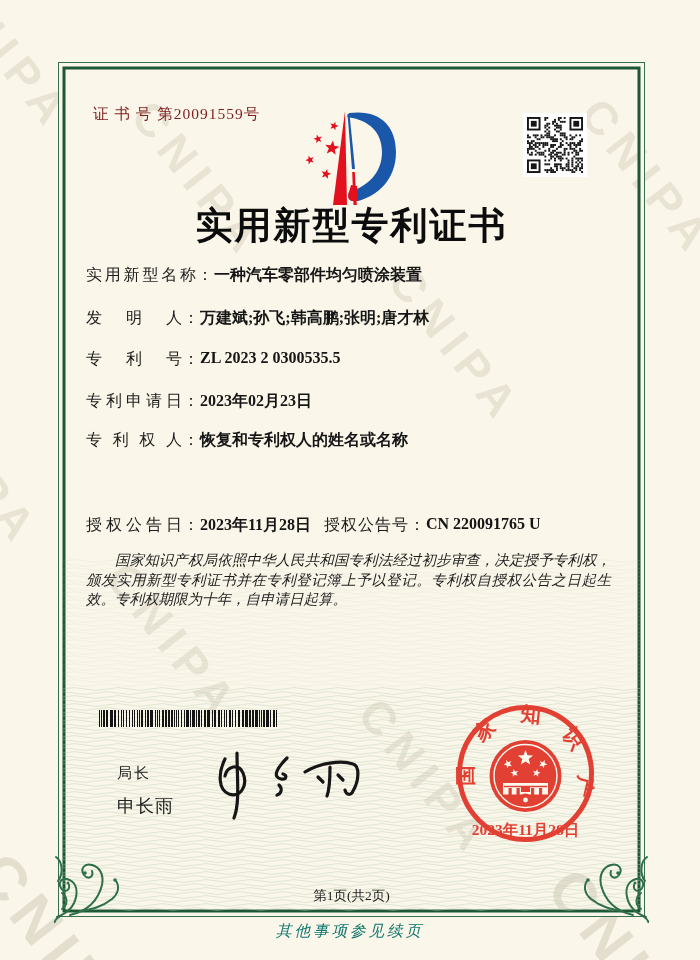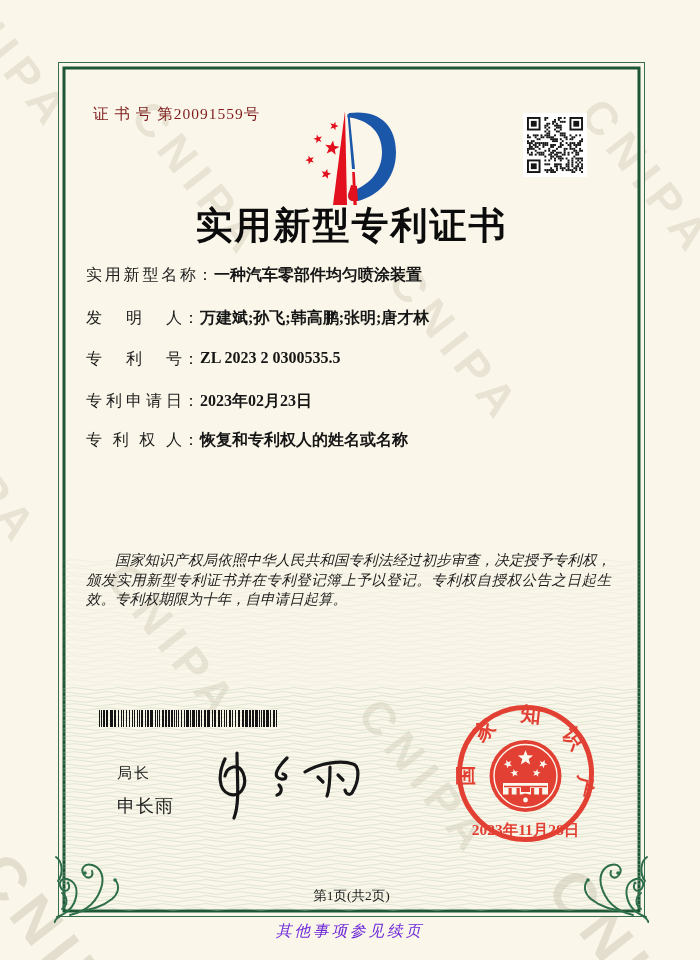--- a/index.html
+++ b/index.html
@@ -39,21 +39,21 @@
   .issuer-name{position:absolute;left:58px;top:731px;font-family:"Liberation Sans",sans-serif;
                font-size:18px;letter-spacing:1px;color:#222;}
   .sig{position:absolute;left:140px;top:670px;width:172px;height:102px;}
   .sealbox{position:absolute;left:388px;top:632px;width:157px;height:157px;opacity:.95;}
   .pageinfo{position:absolute;left:0;top:824px;width:100%;text-align:center;font-size:13.5px;color:#1d1d1d;}
   .waves{position:absolute;left:4px;top:496px;width:577px;height:352px;pointer-events:none;}
   .fl{position:absolute;width:92px;height:102px;}
   .fl.left{left:-5px;top:758px;}
   .fl.right{right:-5px;top:758px;transform:scaleX(-1);}
   .footnote{position:absolute;left:0;top:921px;width:100%;text-align:center;z-index:3;
-            font-size:15.5px;font-style:italic;letter-spacing:3px;color:#6d28d9;}
+            font-size:15.5px;font-style:italic;letter-spacing:3px;color:#0f766e;}
 </style>
 </head>
 <body>
 
 <div class="page">
 
   <span class="wm" style="left:-30px;top:-38px;">CNIPA</span>
   <span class="wm" style="left:163px;top:90px;">CNIPA</span>
   <span class="wm" style="left:612px;top:88px;">CNIPA</span>
   <span class="wm" style="left:-62px;top:378px;">CNIPA</span>
@@ -466,20 +466,26 @@
     </div>
     <div class="frow" style="top:286px;">
       <span class="flabel">专利号</span><span class="fsep">：</span><span class="fval">ZL 2023 2 0300535.5</span>
     </div>
     <div class="frow" style="top:328px;">
       <span class="flabel">专利申请日</span><span class="fsep">：</span><span class="fval">2023年02月23日</span>
     </div>
     <div class="frow" style="top:367px;">
       <span class="flabel">专利权人</span><span class="fsep">：</span><span class="fval">恢复和专利权人的姓名或名称</span>
     </div>
+    <div class="frow" style="top:452px;">
+      <span class="flabel">授权公告日</span><span class="fsep">：</span><span class="fval">2023年11月28日</span>
+      <span class="fpair2">
+        <span class="flabel">授权公告号</span><span class="fsep">：</span><span class="fval">CN 220091765 U</span>
+      </span>
+    </div>
 
     <div class="paras">
       <p>国家知识产权局依照中华人民共和国专利法经过初步审查，决定授予专利权，颁发实用新型专利证书并在专利登记簿上予以登记。专利权自授权公告之日起生效。专利权期限为十年，自申请日起算。</p>
     </div>
 
     <svg class="barcode" id="barcode" viewBox="0 0 184 17" preserveAspectRatio="none">
         <rect x="1" y="0" width="1" height="17" fill="#141414"></rect>
         <rect x="3" y="0" width="1" height="17" fill="#141414"></rect>
         <rect x="5" y="0" width="2" height="17" fill="#141414"></rect>
         <rect x="8" y="0" width="2" height="17" fill="#141414"></rect>

